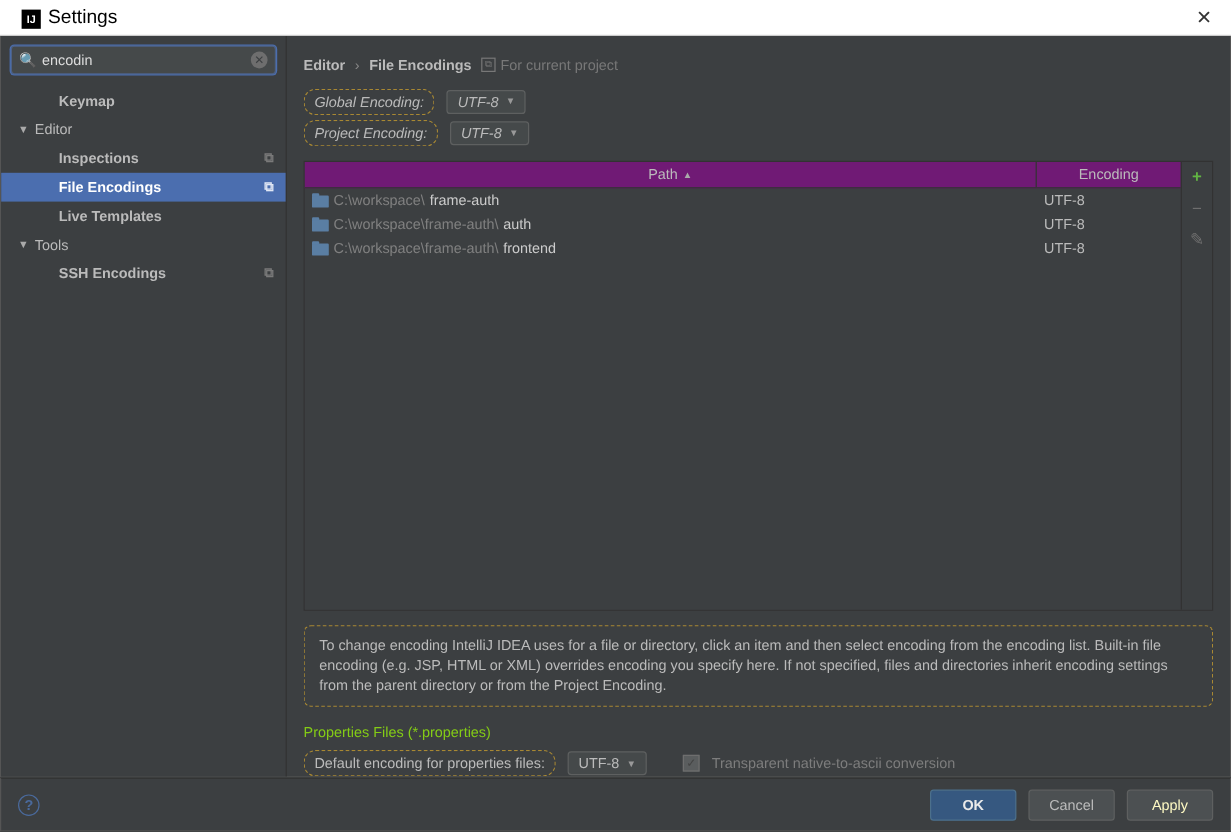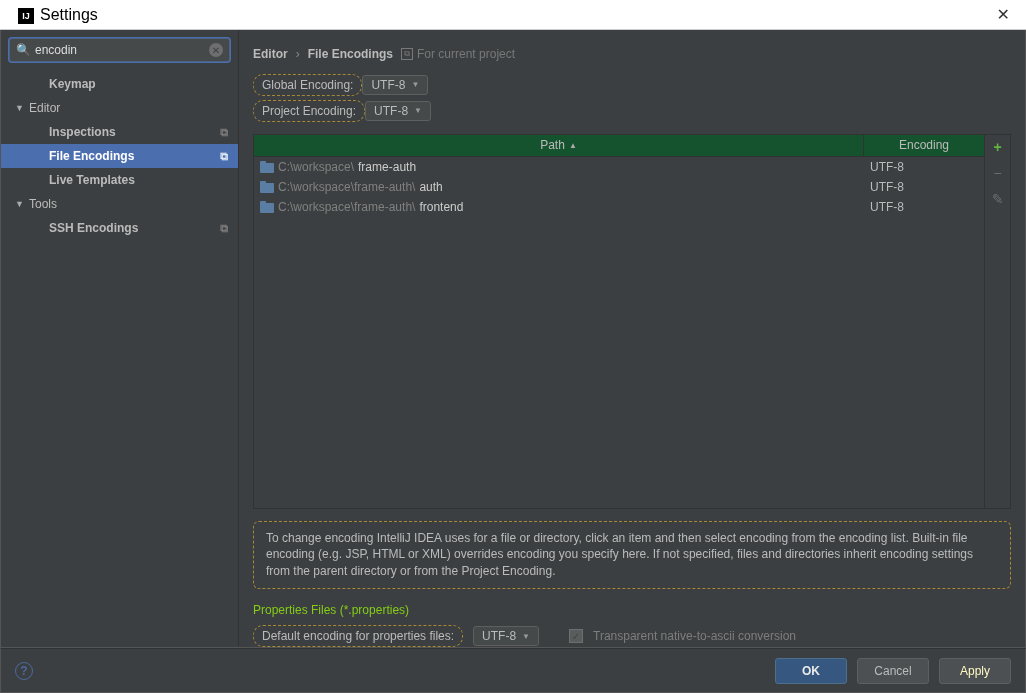--- a/index.html
+++ b/index.html
@@ -117,21 +117,23 @@
 }
 .bc-context-ic {
   width:12px;height:12px;
   border:1px solid #787878;
   display:flex;align-items:center;justify-content:center;
   font-size:8px;
 }
 .enc-row {
   display:flex;
   align-items:center;
+  gap:10px;
   margin-top:6px;
+  font-style:italic;
 }
 .hl-label {
   padding:3px 8px;
   border:1px dashed #a88833;
   border-radius:10px;
   color:#bbbbbb;
 }
 .hl-label.gold { border-color:#a88833; }
 .enc-select {
   background:#45494a;
@@ -166,21 +168,21 @@
 .side-btn {
   width:16px;height:16px;
   color:#6e6e6e;
   font-size:14px;
   display:flex;align-items:center;justify-content:center;
 }
 .side-btn.plus { color:#62b543; font-weight:bold;}
 .thead {
   display:flex;
   height:22px;
-  background:#14532d;
+  background:#701a75;
   border-bottom:1px solid #323232;
 }
 .th-path {
   flex:1;
   text-align:center;
   color:#bbbbbb;
   display:flex;align-items:center;justify-content:center;gap:4px;
   border-right:1px solid #323232;
 }
 .th-enc {

